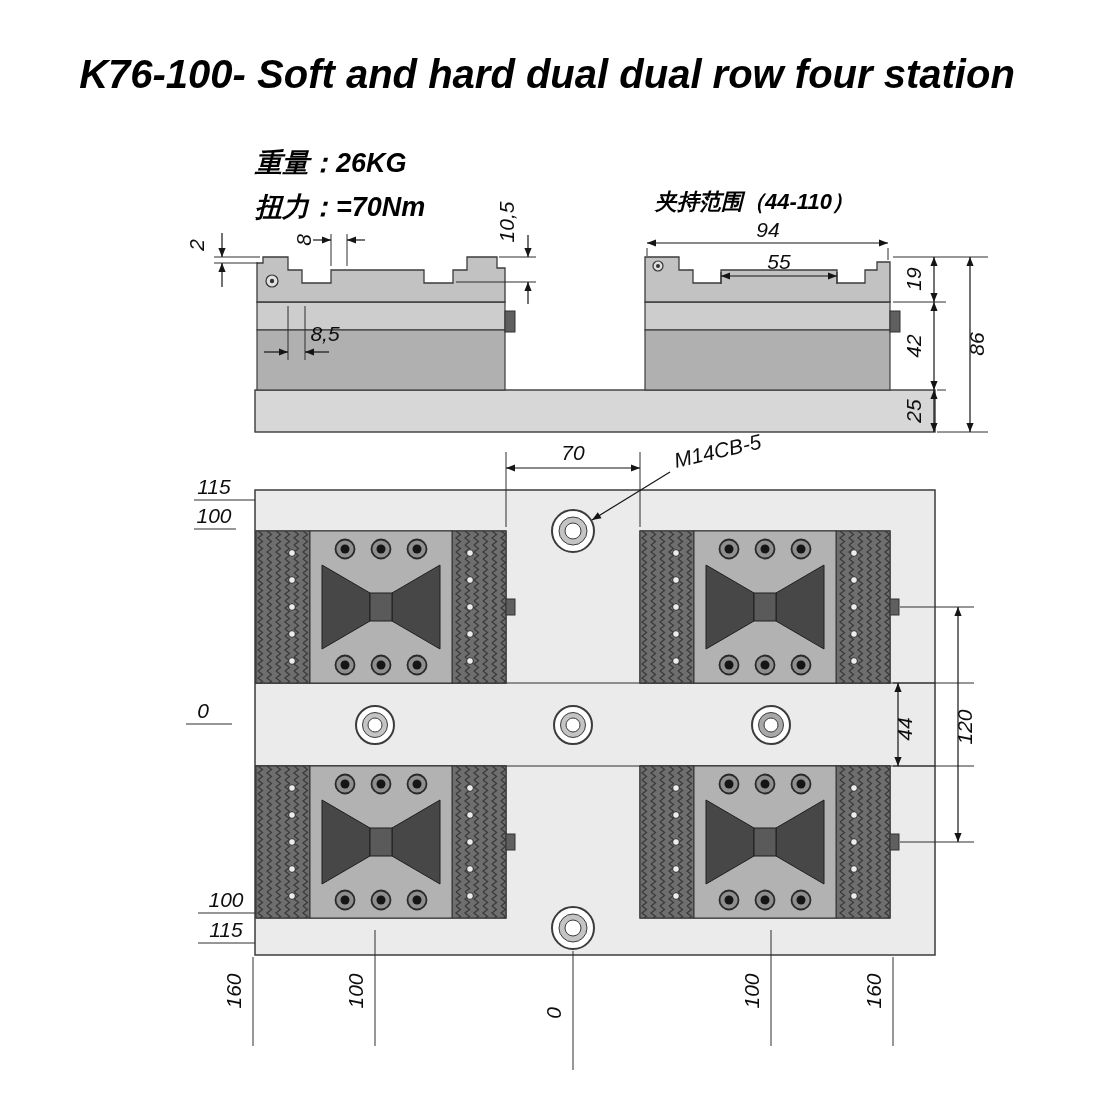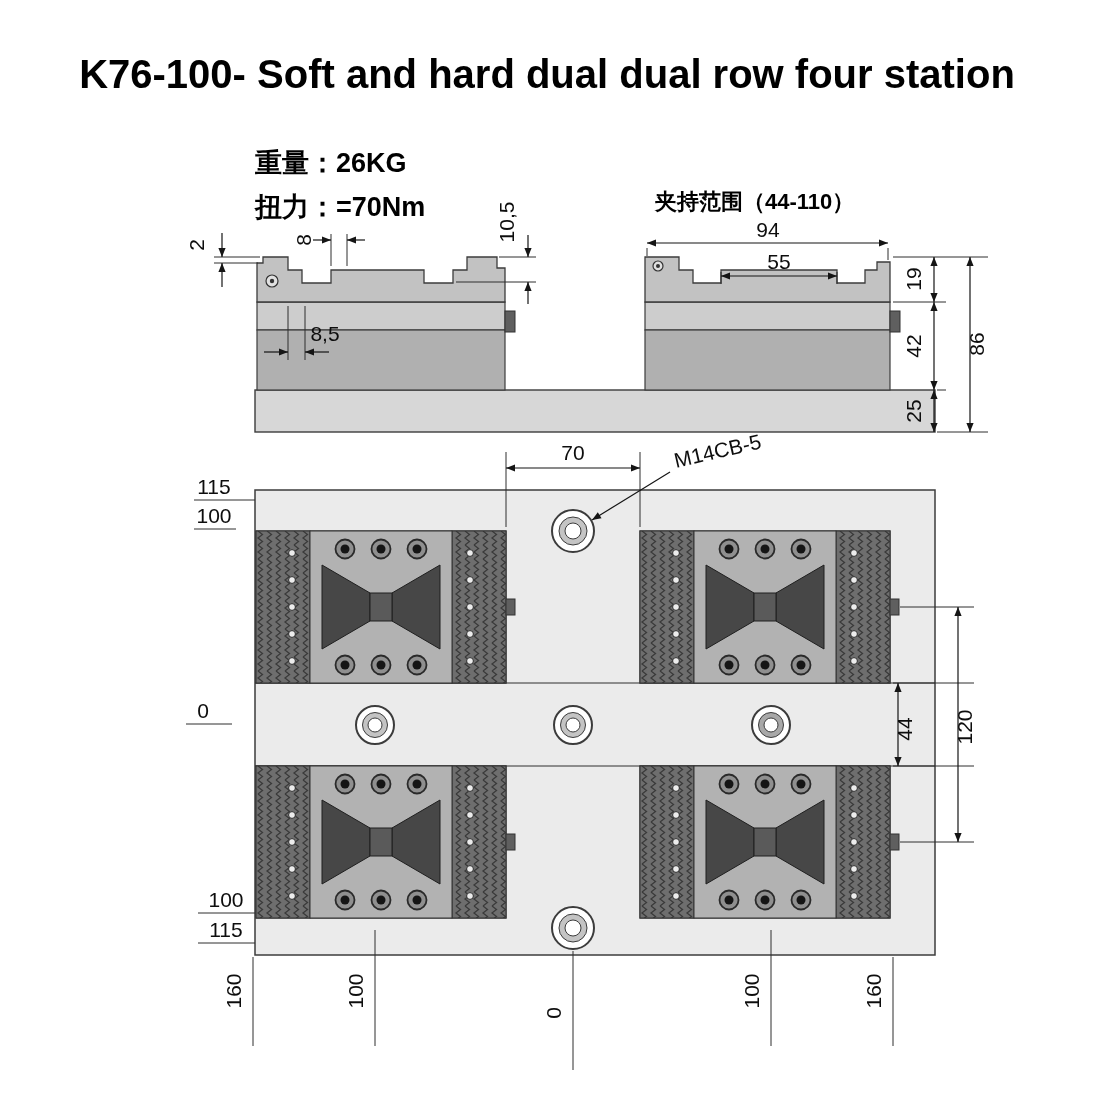--- a/index.html
+++ b/index.html
@@ -1,17 +1,17 @@
 <!DOCTYPE html>
 <html><head>
 <meta charset="utf-8">
 <style>
   html,body{margin:0;padding:0;background:#ffffff;}
   .canvas{width:1094px;height:1096px;position:relative;background:#fff;
-          font-family:"Liberation Sans","DejaVu Sans",sans-serif;overflow:hidden;}
+          font-family:"Liberation Sans","DejaVu Sans",sans-serif;overflow:hidden;font-style:italic;}
   svg{display:block;}
   .title-text{font-size:40px;font-weight:bold;fill:#000;}
   .spec-text{font-size:27px;font-weight:600;fill:#000;}
   .clamp-text{font-size:22px;font-weight:600;fill:#000;}
   .dim{font-size:21px;fill:#0d0d0d;}
   .thin{stroke:#2e2e2e;stroke-width:1;fill:none;}
   .dimline{stroke:#151515;stroke-width:1.2;fill:none;}
 </style>
 </head>
 <body>

